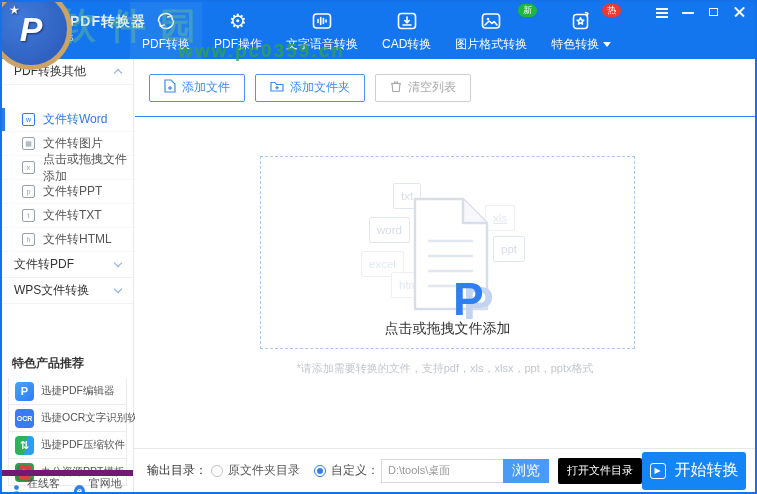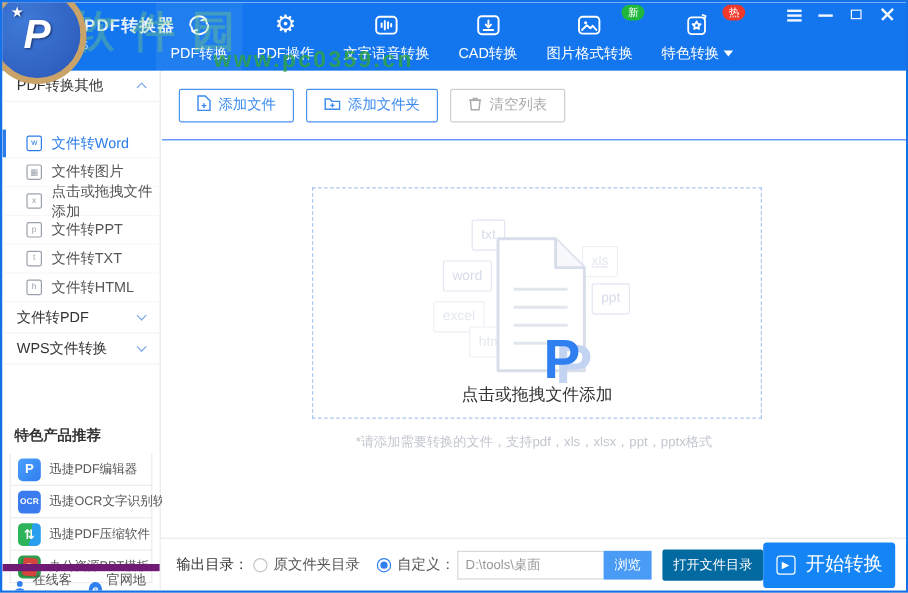--- a/index.html
+++ b/index.html
@@ -101,23 +101,23 @@
               background:#fff;display:flex;align-items:center;padding-left:13px;font-size:12px;color:#555;}
   .radio{width:12px;height:12px;border-radius:50%;border:1px solid #c4c4c4;background:#fff;margin-right:5px;
          flex:0 0 auto;cursor:pointer;position:relative;}
   .radio.sel{border-color:#2f7ff0;}
   .radio.sel::after{content:"";position:absolute;left:2px;top:2px;width:6px;height:6px;border-radius:50%;
                     background:#2f7ff0;}
   .rlabel{margin-right:14px;cursor:pointer;white-space:nowrap;}
   .path-group{display:flex;align-items:center;height:24px;}
   .path-input{width:122px;height:24px;border:1px solid #d9d9d9;border-right:none;font-size:11px;
               color:#999;padding:0 6px;outline:none;}
-  .browse-btn{height:24px;padding:0 9px;background:#4a9bf5;color:#fff;font-size:11px;border:none;
+  .browse-btn{height:24px;padding:0 9px;background:#4a9bf5;color:#fff;font-size:14px;border:none;
               cursor:pointer;white-space:nowrap;}
-  .open-btn{height:26px;padding:0 9px;background:#0369a1;color:#fff;font-size:11px;border:none;
+  .open-btn{height:26px;padding:0 9px;background:#000000;color:#fff;font-size:11px;border:none;
             border-radius:2px;margin-left:9px;cursor:pointer;white-space:nowrap;}
   .start-btn{margin-left:auto;margin-right:9px;width:137px;height:38px;background:#1585f5;border:none;
              border-radius:3px;color:#fff;font-size:16px;display:flex;align-items:center;
              justify-content:center;gap:9px;cursor:pointer;white-space:nowrap;}
   .play-box{width:16px;height:16px;border:1.5px solid #fff;border-radius:3px;display:flex;
             align-items:center;justify-content:center;font-size:8px;color:#fff;}
   .gear-glyph{font-size:20px;line-height:20px;}
 </style>
 </head>
 <body>

